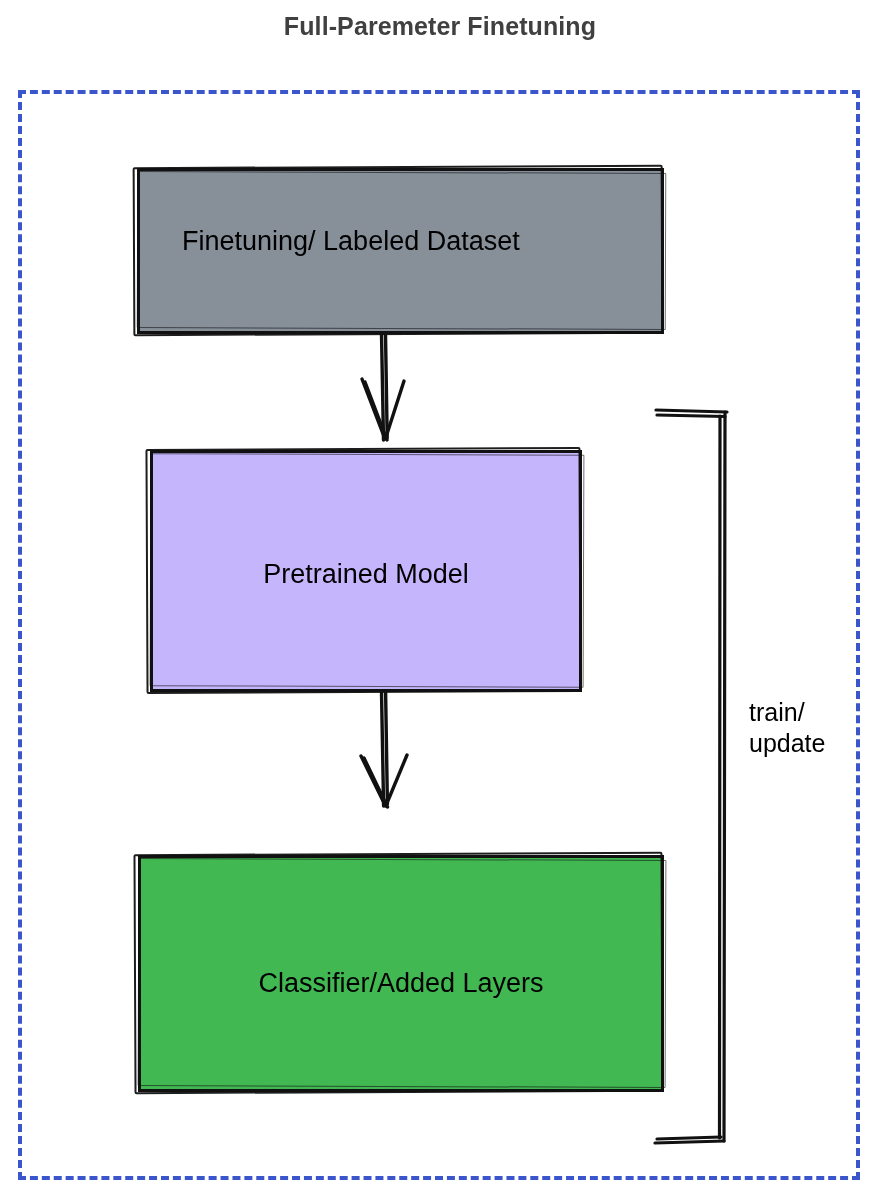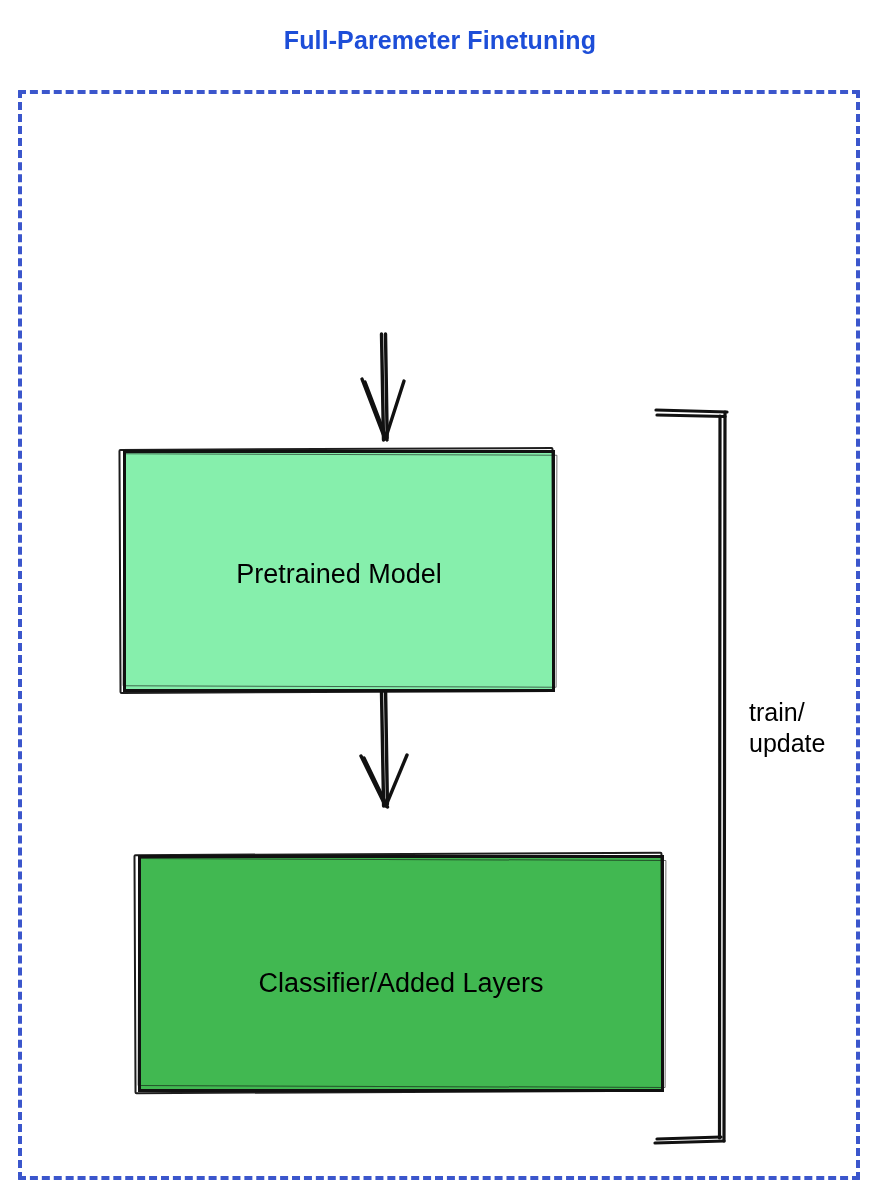--- a/index.html
+++ b/index.html
@@ -17,26 +17,26 @@
     width: 880px;
     height: 1200px;
     background: #ffffff;
     overflow: hidden;
   }
 
   
   #diagram-title {
     position: absolute;
     left: 0;
-    top: 26px;
+    top: 12px;
     width: 880px;
     text-align: center;
     font-size: 25px;
     font-weight: 700;
-    color: #1d4ed8;
+    color: #404040;
     letter-spacing: 0.1px;
     white-space: nowrap;
   }
 
   
   #outer-frame {
     position: absolute;
     left: 18px;
     top: 90px;
     width: 842px;
@@ -99,25 +99,25 @@
     background: #878f99;
   }
   #box-dataset .box-label {
     top: 55px;
     text-align: left;
     padding-left: 42px;
     box-sizing: border-box;
   }
 
   #box-pretrained {
-    left: 123px;
+    left: 150px;
     top: 450px;
     width: 432px;
     height: 242px;
-    background: #86efac;
+    background: #c4b5fd;
   }
   #box-pretrained .box-label {
     top: 106px;
   }
 
   #box-classifier {
     left: 138px;
     top: 855px;
     width: 526px;
     height: 237px;
@@ -153,20 +153,23 @@
 </style>
 </head>
 <body>
 
 <div id="canvas">
 
   <div id="diagram-title">Full-Paremeter Finetuning</div>
 
   <div id="outer-frame"></div>
 
+  <div class="sketch-box" id="box-dataset">
+    <div class="box-label">Finetuning/ Labeled Dataset</div>
+  </div>
 
   <div class="sketch-box" id="box-pretrained">
     <div class="box-label">Pretrained Model</div>
   </div>
 
   <div class="sketch-box" id="box-classifier">
     <div class="box-label">Classifier/Added Layers</div>
   </div>
 
   <svg class="connector-svg" viewBox="0 0 880 1200">

